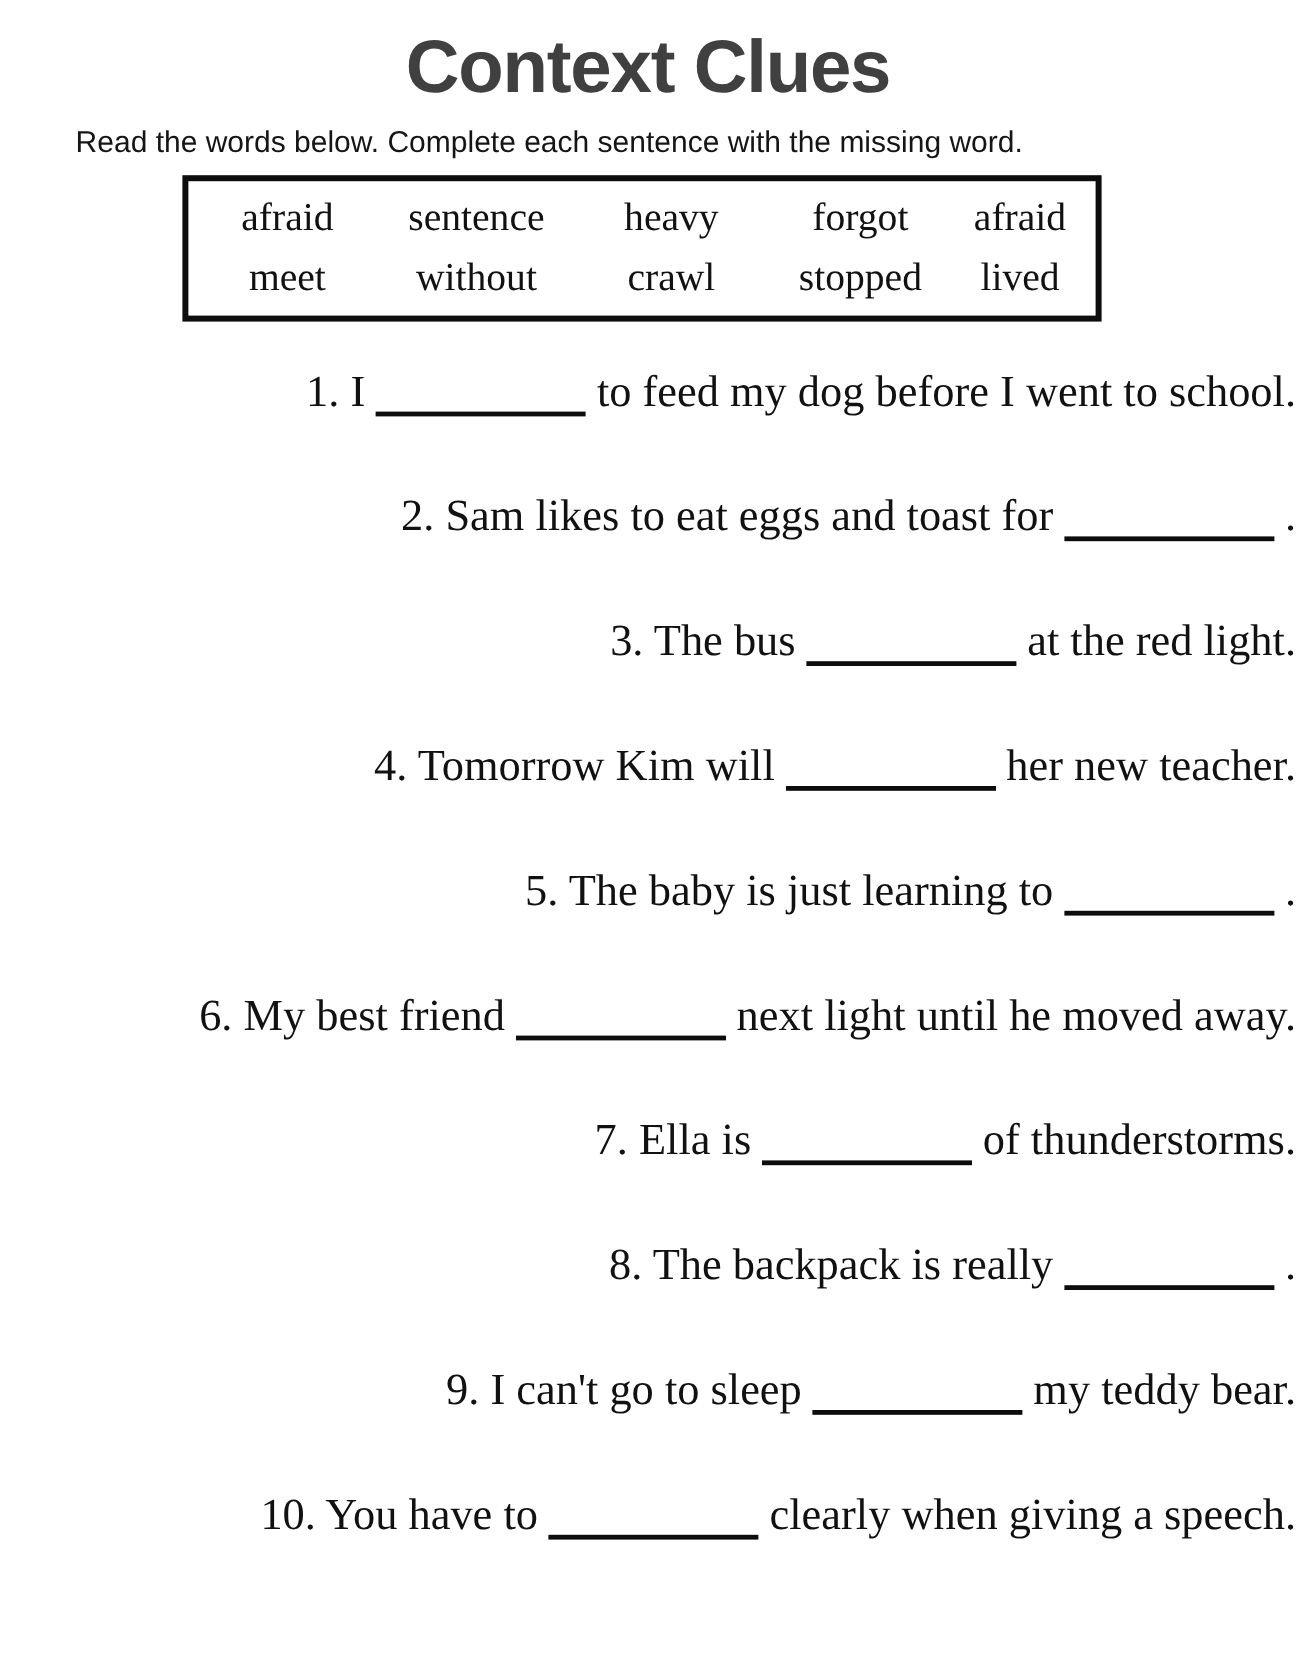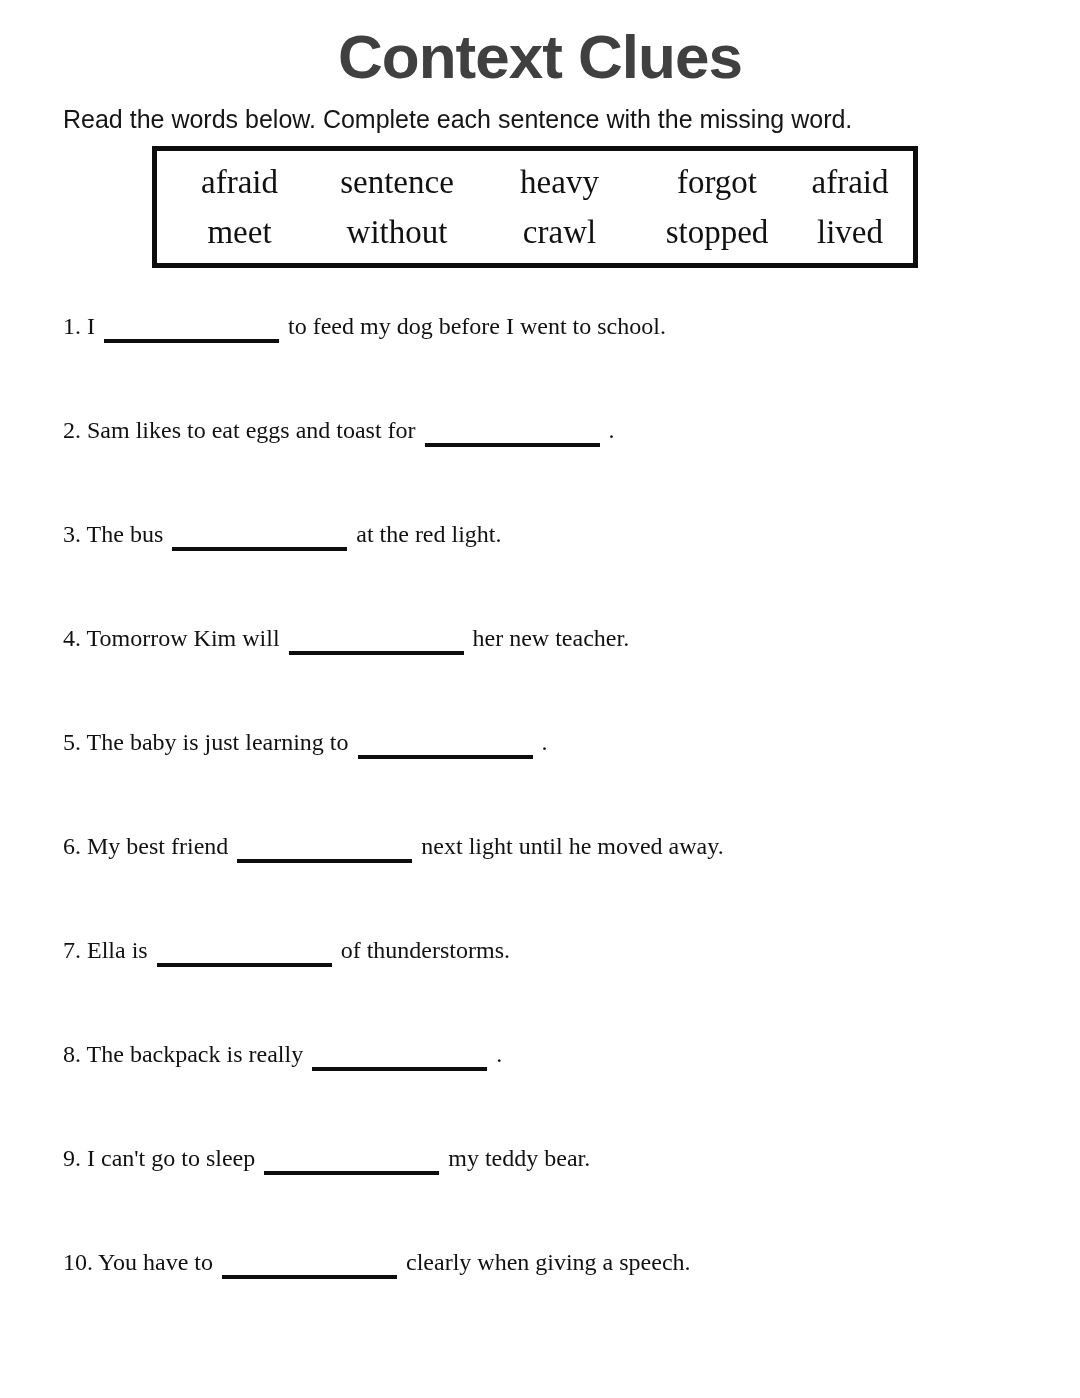--- a/index.html
+++ b/index.html
@@ -47,21 +47,22 @@
     grid-template-columns: 165px 150px 175px 140px 126px;
     font-size: 33px;
     line-height: 50px;
     text-align: center;
   }
   .wb-word { display: inline-block; }
   .sentences {
     list-style: none;
     margin: 36px 0 16px 63px;
     padding: 0;
-    font-size: 24px;
+    font-size: 37px;
+    text-align: right;
   }
   .sentence {
     line-height: 45px;
     margin-bottom: 59px;
     white-space: nowrap;
   }
   .sentence:last-child { margin-bottom: 0; }
   .blank {
     display: inline-block;
     width: 175px;

